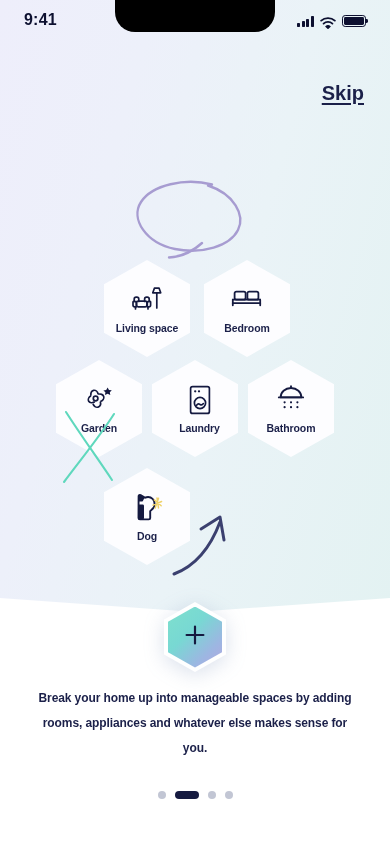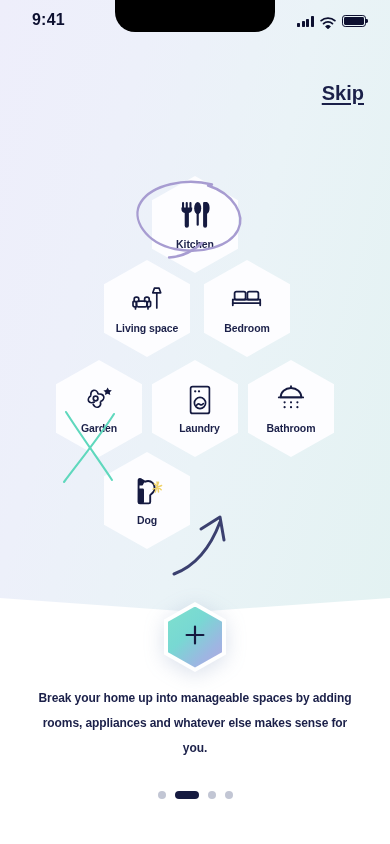--- a/index.html
+++ b/index.html
@@ -24,21 +24,21 @@
   
   #statusbar {
     position:absolute; left:0; top:0; width:390px; height:47px;
     z-index:40;
   }
   #notch {
     position:absolute; left:50%; transform:translateX(-50%); top:-18px;
     width:160px; height:50px; background:#000; border-radius:0 0 20px 20px;
   }
   #clock {
-    position:absolute; left:32px; top:11px;
+    position:absolute; left:24px; top:11px;
     font-size:16px; font-weight:bold; color:#0d1030; letter-spacing:.2px;
   }
   #status-icons {
     position:absolute; right:24px; top:13px;
     display:flex; align-items:flex-end; gap:6px; height:14px;
   }
   .bars { display:flex; align-items:flex-end; gap:1.6px; height:11px; }
   .bars i { display:block; width:3px; background:#0d1030; border-radius:.7px; }
   .bars i:nth-child(1){height:4px;} .bars i:nth-child(2){height:6px;}
   .bars i:nth-child(3){height:8.5px;} .bars i:nth-child(4){height:11px;}
@@ -120,36 +120,20 @@
   #dots .d { width:8px; height:8px; border-radius:50%; background:#c2c6d4; cursor:pointer; }
   #dots .d.active { width:24px; border-radius:5px; background:#151a40; }
 </style>
 </head>
 <body>
 
 <div id="hero">
 
   <div id="comb">
 
-    <div class="hex" style="left:152px; top:176px;">
-      <span class="ico">
-        <svg width="32" height="30" viewBox="0 0 32 30">
-          <g fill="#151a40">
-            <rect x="3" y="1" width="2.1" height="6.4" rx="1"></rect>
-            <rect x="6.7" y="1" width="2.1" height="6.4" rx="1"></rect>
-            <rect x="10.4" y="1" width="2.1" height="6.4" rx="1"></rect>
-            <path d="M2.4 6.4h10.8v1.5c0 2.1-1.4 3.6-3.3 4v12.8a2.1 2.1 0 0 1-4.2 0V11.9c-1.9-.4-3.3-1.9-3.3-4z"></path>
-            <ellipse cx="18.7" cy="7.2" rx="3.5" ry="6.2"></ellipse>
-            <rect x="17.6" y="10" width="2.2" height="14.8" rx="1.1"></rect>
-            <path d="M27.2 1c2 0 3.4 2.5 3.4 6 0 2.9-1 5-2.5 5.7v12.1a2 2 0 1 1-4 0V1.9c0-.5.4-.9 1-.9z"></path>
-          </g>
-        </svg>
-      </span>
-      <span class="lbl">Kitchen</span>
-    </div>
 
     <div class="hex" style="left:204px; top:260px;">
       <span class="ico">
         <svg width="34" height="26" viewBox="0 0 34 26" fill="none" stroke="#151a40" stroke-width="1.8" stroke-linecap="round" stroke-linejoin="round">
           <rect x="4.6" y="4.6" width="11" height="8" rx="1.7"></rect>
           <rect x="17.4" y="4.6" width="11" height="8" rx="1.7"></rect>
           <path d="M2.8 12.7h27.4"></path>
           <path d="M2.8 12.7v5.6M30.2 12.7v5.6"></path>
           <path d="M2.8 16.2h27.4"></path>
         </svg>
@@ -210,21 +194,21 @@
           <path d="M16 3V1.2"></path>
           <g stroke-width="2.2" stroke-linecap="round">
             <path d="M9.6 17.3h.01M16 17.3h.01M22.4 17.3h.01"></path>
             <path d="M9.6 22.2h.01M16 22.2h.01M22.4 22.2h.01"></path>
           </g>
         </svg>
       </span>
       <span class="lbl">Bathroom</span>
     </div>
 
-    <div class="hex" style="left:104px; top:452px;">
+    <div class="hex" style="left:104px; top:468px;">
       <span class="ico">
         <svg width="34" height="32" viewBox="0 0 34 32">
           <path d="M8.6 4.2c0-1 1.1-1.6 2-1.1l4.6 2.7c.8-.5 1.8-.8 2.9-.8 3.5 0 6.4 2.8 6.4 6.3v1.4c0 1.4-.6 2.8-1.6 3.8l-2.7 2.6v6.9c0 .8-.6 1.4-1.4 1.4H9.9c-.8 0-1.4-.6-1.4-1.4z" fill="none" stroke="#151a40" stroke-width="1.9" stroke-linejoin="round"></path>
           <path d="M8.6 4.2c0-1 1.1-1.6 2-1.1l4.6 2.7c-.7.5-1.3 1.1-1.7 1.9l-.5 1c-.3.5-.8.9-1.4.9H8.6z" fill="#151a40"></path>
           <path d="M8.6 12.6h4.1c.7 0 1.3.6 1.3 1.3v12.1c0 .7-.6 1.3-1.3 1.3H9.9c-.8 0-1.3-.6-1.3-1.3z" fill="#151a40"></path>
           <g stroke="#efd26a" stroke-width="1.5" stroke-linecap="round" fill="none">
             <path d="M28.5 6.2l-3.3 9.9M24.3 7.9l6.9 5.8M31.6 9.5l-8.6 3.6M27 5.9l1.5 10"></path>
           </g>
         </svg>
       </span>

